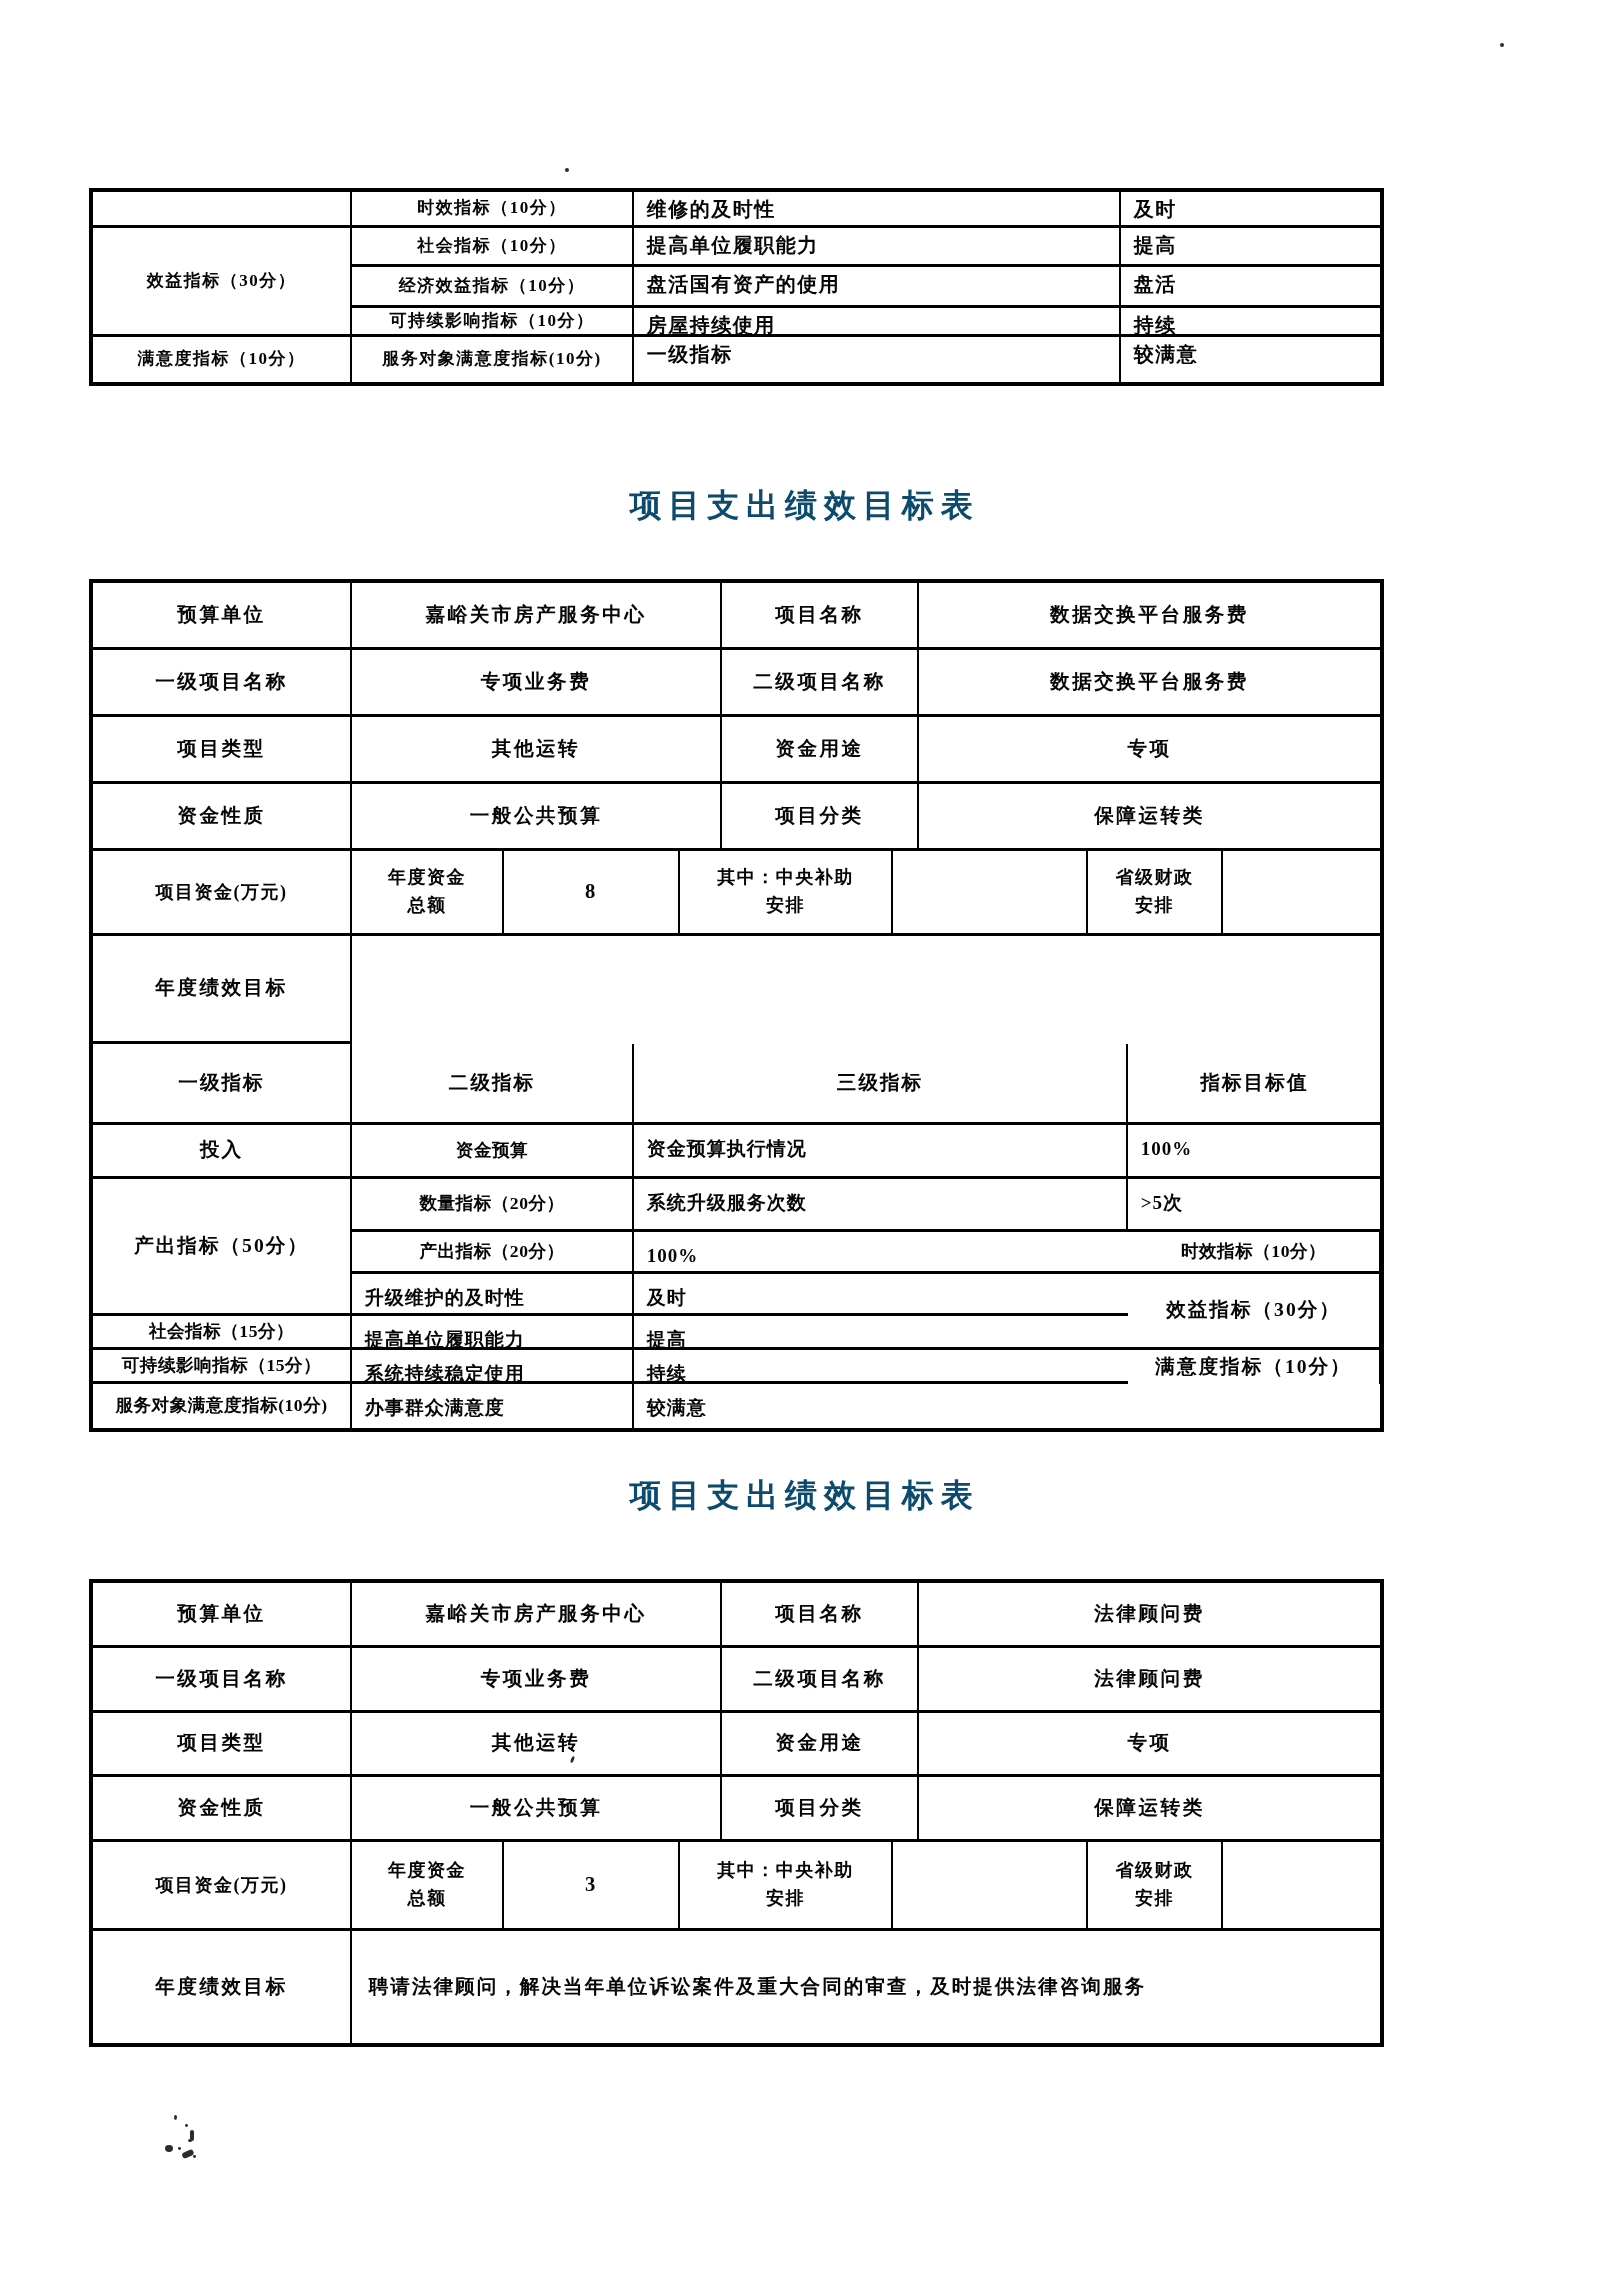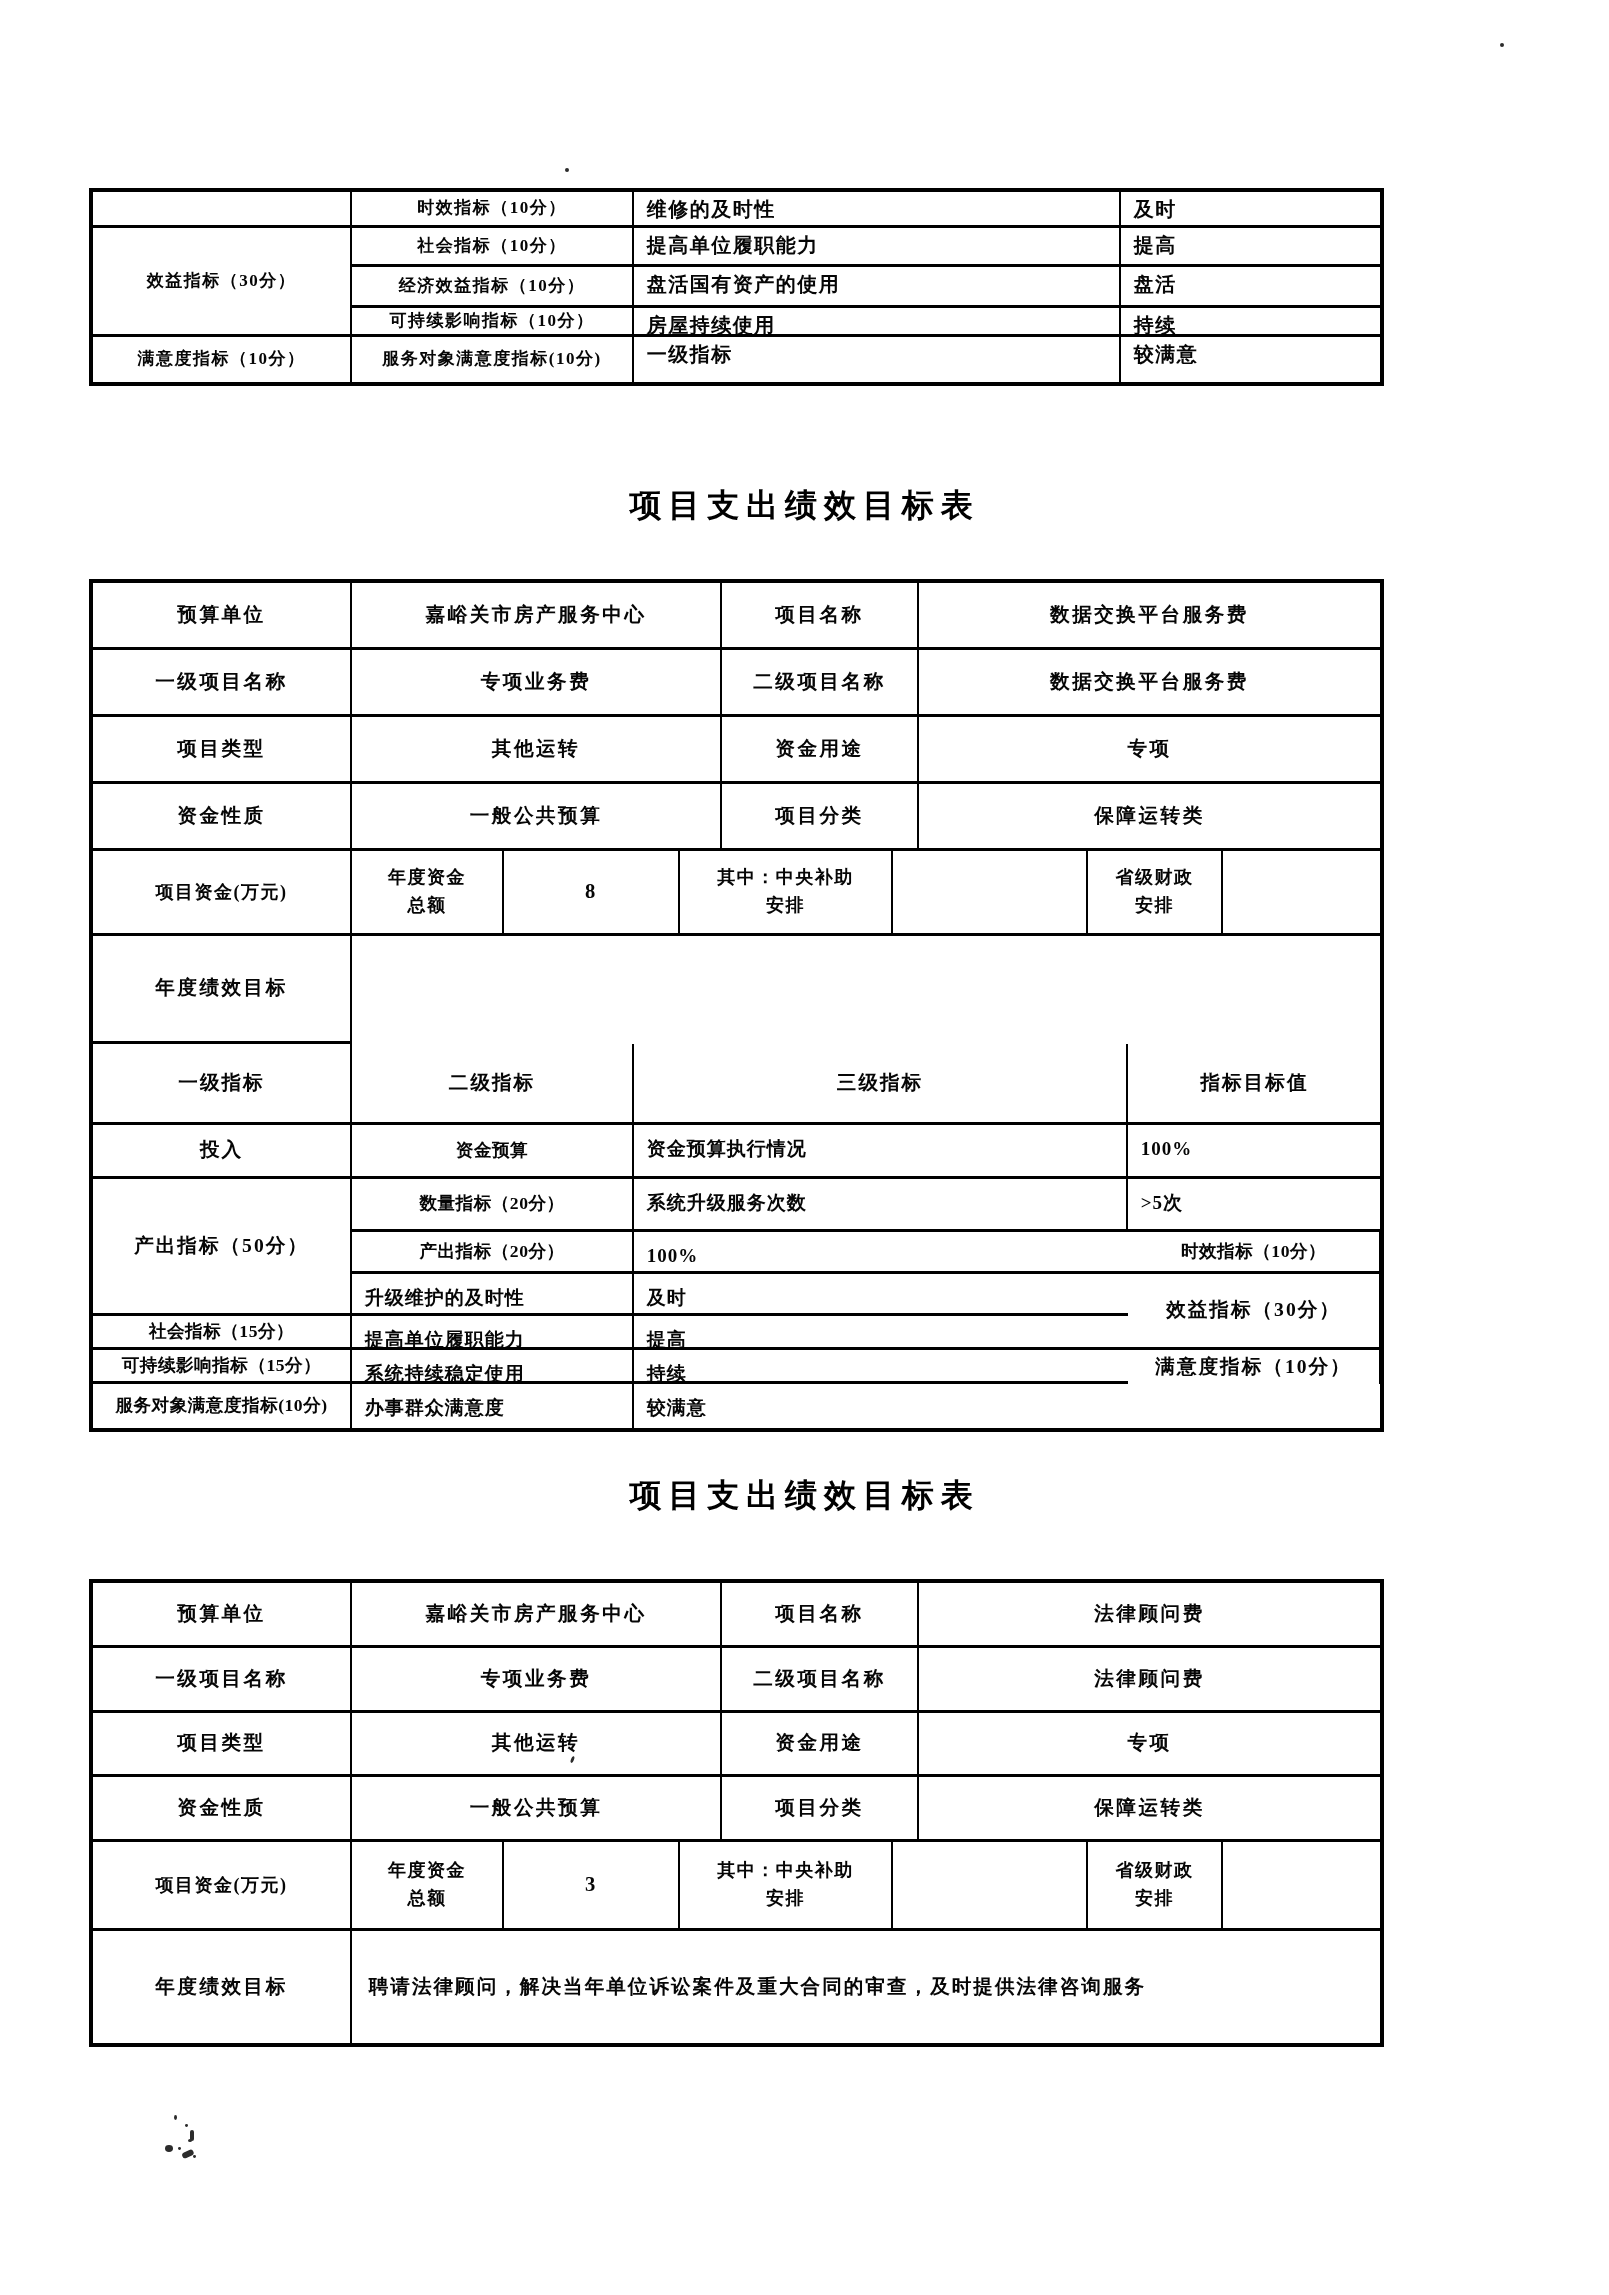--- a/index.html
+++ b/index.html
@@ -6,21 +6,21 @@
   body{
     width:1609px;height:2295px;position:relative;background:#ffffff;
     font-family:"Liberation Serif","DejaVu Serif",serif;
     color:#000;font-weight:700;
   }
   .page{position:absolute;inset:0;overflow:hidden;}
 
   
   .doc-title{
     position:absolute;left:0;width:1609px;text-align:center;
-    font-size:32px;font-weight:700;letter-spacing:6.9px;color:#000000;
+    font-size:32px;font-weight:700;letter-spacing:6.9px;color:#0c4a6e;
   }
   #title-a{top:484px;}
   #title-b{top:1474px;}
 
   
   .tbl{position:absolute;border:4.4px solid #000;width:1287px;box-sizing:content-box;background:#fff;}
   #tbl-cont{left:89px;top:188px;}
   #tbl-2{left:89px;top:579px;}
   #tbl-3{left:89px;top:1579px;}
 

